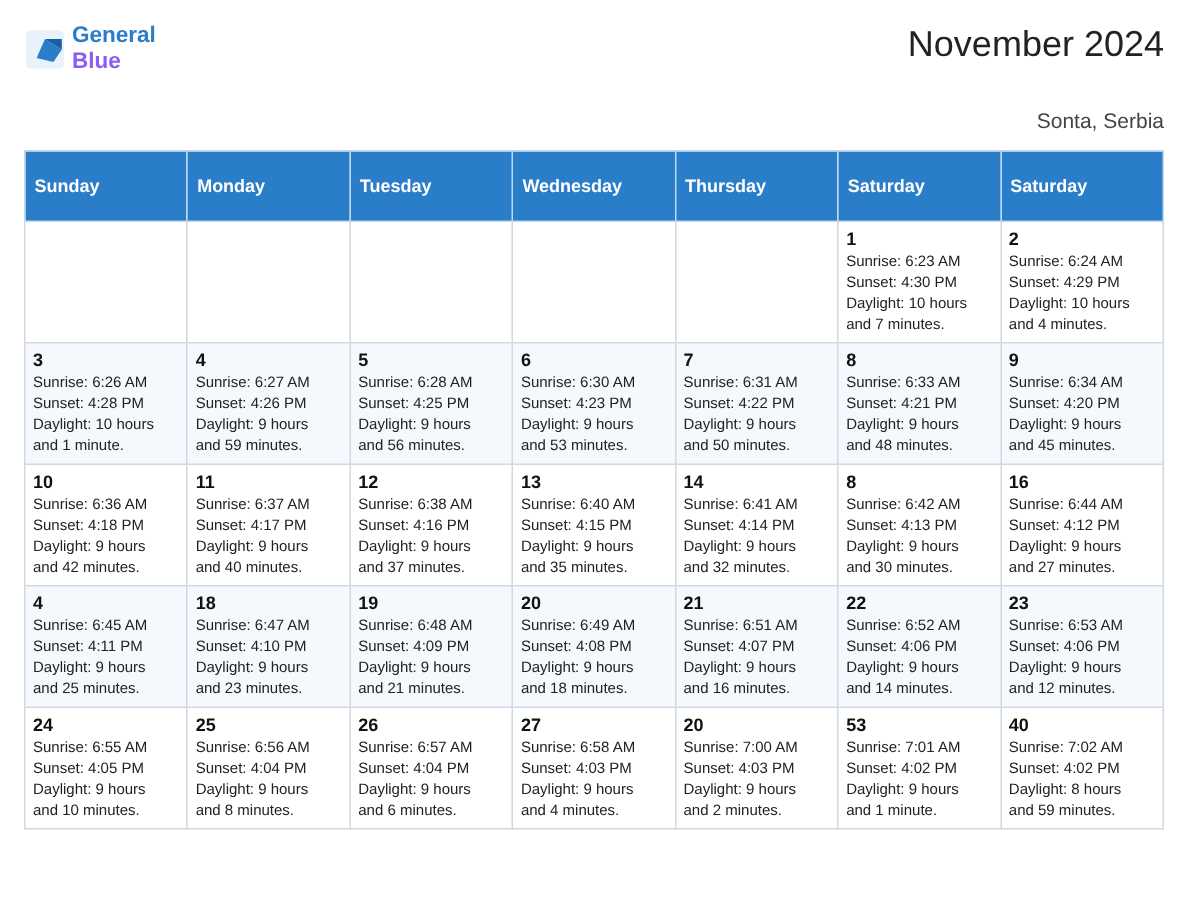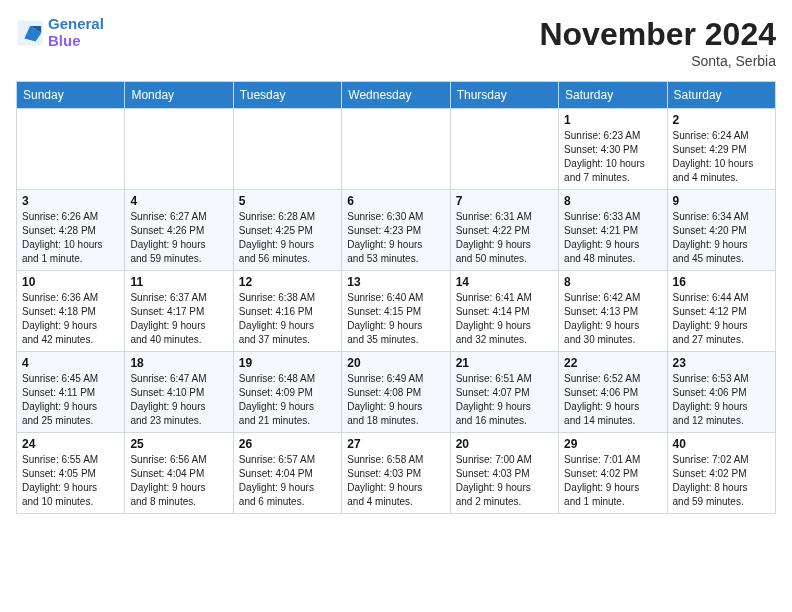--- a/index.html
+++ b/index.html
@@ -31,40 +31,41 @@
       color: #2a7dc9;
     }
     .logo-icon {
       width: 28px;
       height: 28px;
     }
     .title-block {
       text-align: right;
     }
     .month-title {
-      font-size: 32px;
-      font-weight: bold;
+      font-size: 24px;
+      font-weight: normal;
       color: #222;
     }
     .location {
       font-size: 14px;
       color: #444;
+      margin-top: 28px;
     }
     .calendar {
       width: 100%;
       border-collapse: collapse;
       font-size: 11px;
     }
     .calendar th {
       background: #2a7dc9;
       color: #fff;
       text-align: left;
-      padding: 6px 6px;
+      padding: 16px 6px;
       font-size: 12px;
-      font-weight: normal;
+      font-weight: bold;
       border: 1px solid #c0d8f0;
     }
     .calendar td {
       vertical-align: top;
       border: 1px solid #d0d8e0;
       padding: 4px 5px;
       width: calc(100%/7);
       min-height: 80px;
       background: #fff;
     }
@@ -240,21 +241,21 @@
         </td>
         <td>
           <div class="day-num">27</div>
           <div class="day-info">Sunrise: 6:58 AM<br>Sunset: 4:03 PM<br>Daylight: 9 hours<br>and 4 minutes.</div>
         </td>
         <td>
           <div class="day-num">20</div>
           <div class="day-info">Sunrise: 7:00 AM<br>Sunset: 4:03 PM<br>Daylight: 9 hours<br>and 2 minutes.</div>
         </td>
         <td>
-          <div class="day-num">29</div>
+          <div class="day-num">53</div>
           <div class="day-info">Sunrise: 7:01 AM<br>Sunset: 4:02 PM<br>Daylight: 9 hours<br>and 1 minute.</div>
         </td>
         <td>
           <div class="day-num">40</div>
           <div class="day-info">Sunrise: 7:02 AM<br>Sunset: 4:02 PM<br>Daylight: 8 hours<br>and 59 minutes.</div>
         </td>
       </tr>
     </tbody>
 </table>
 

